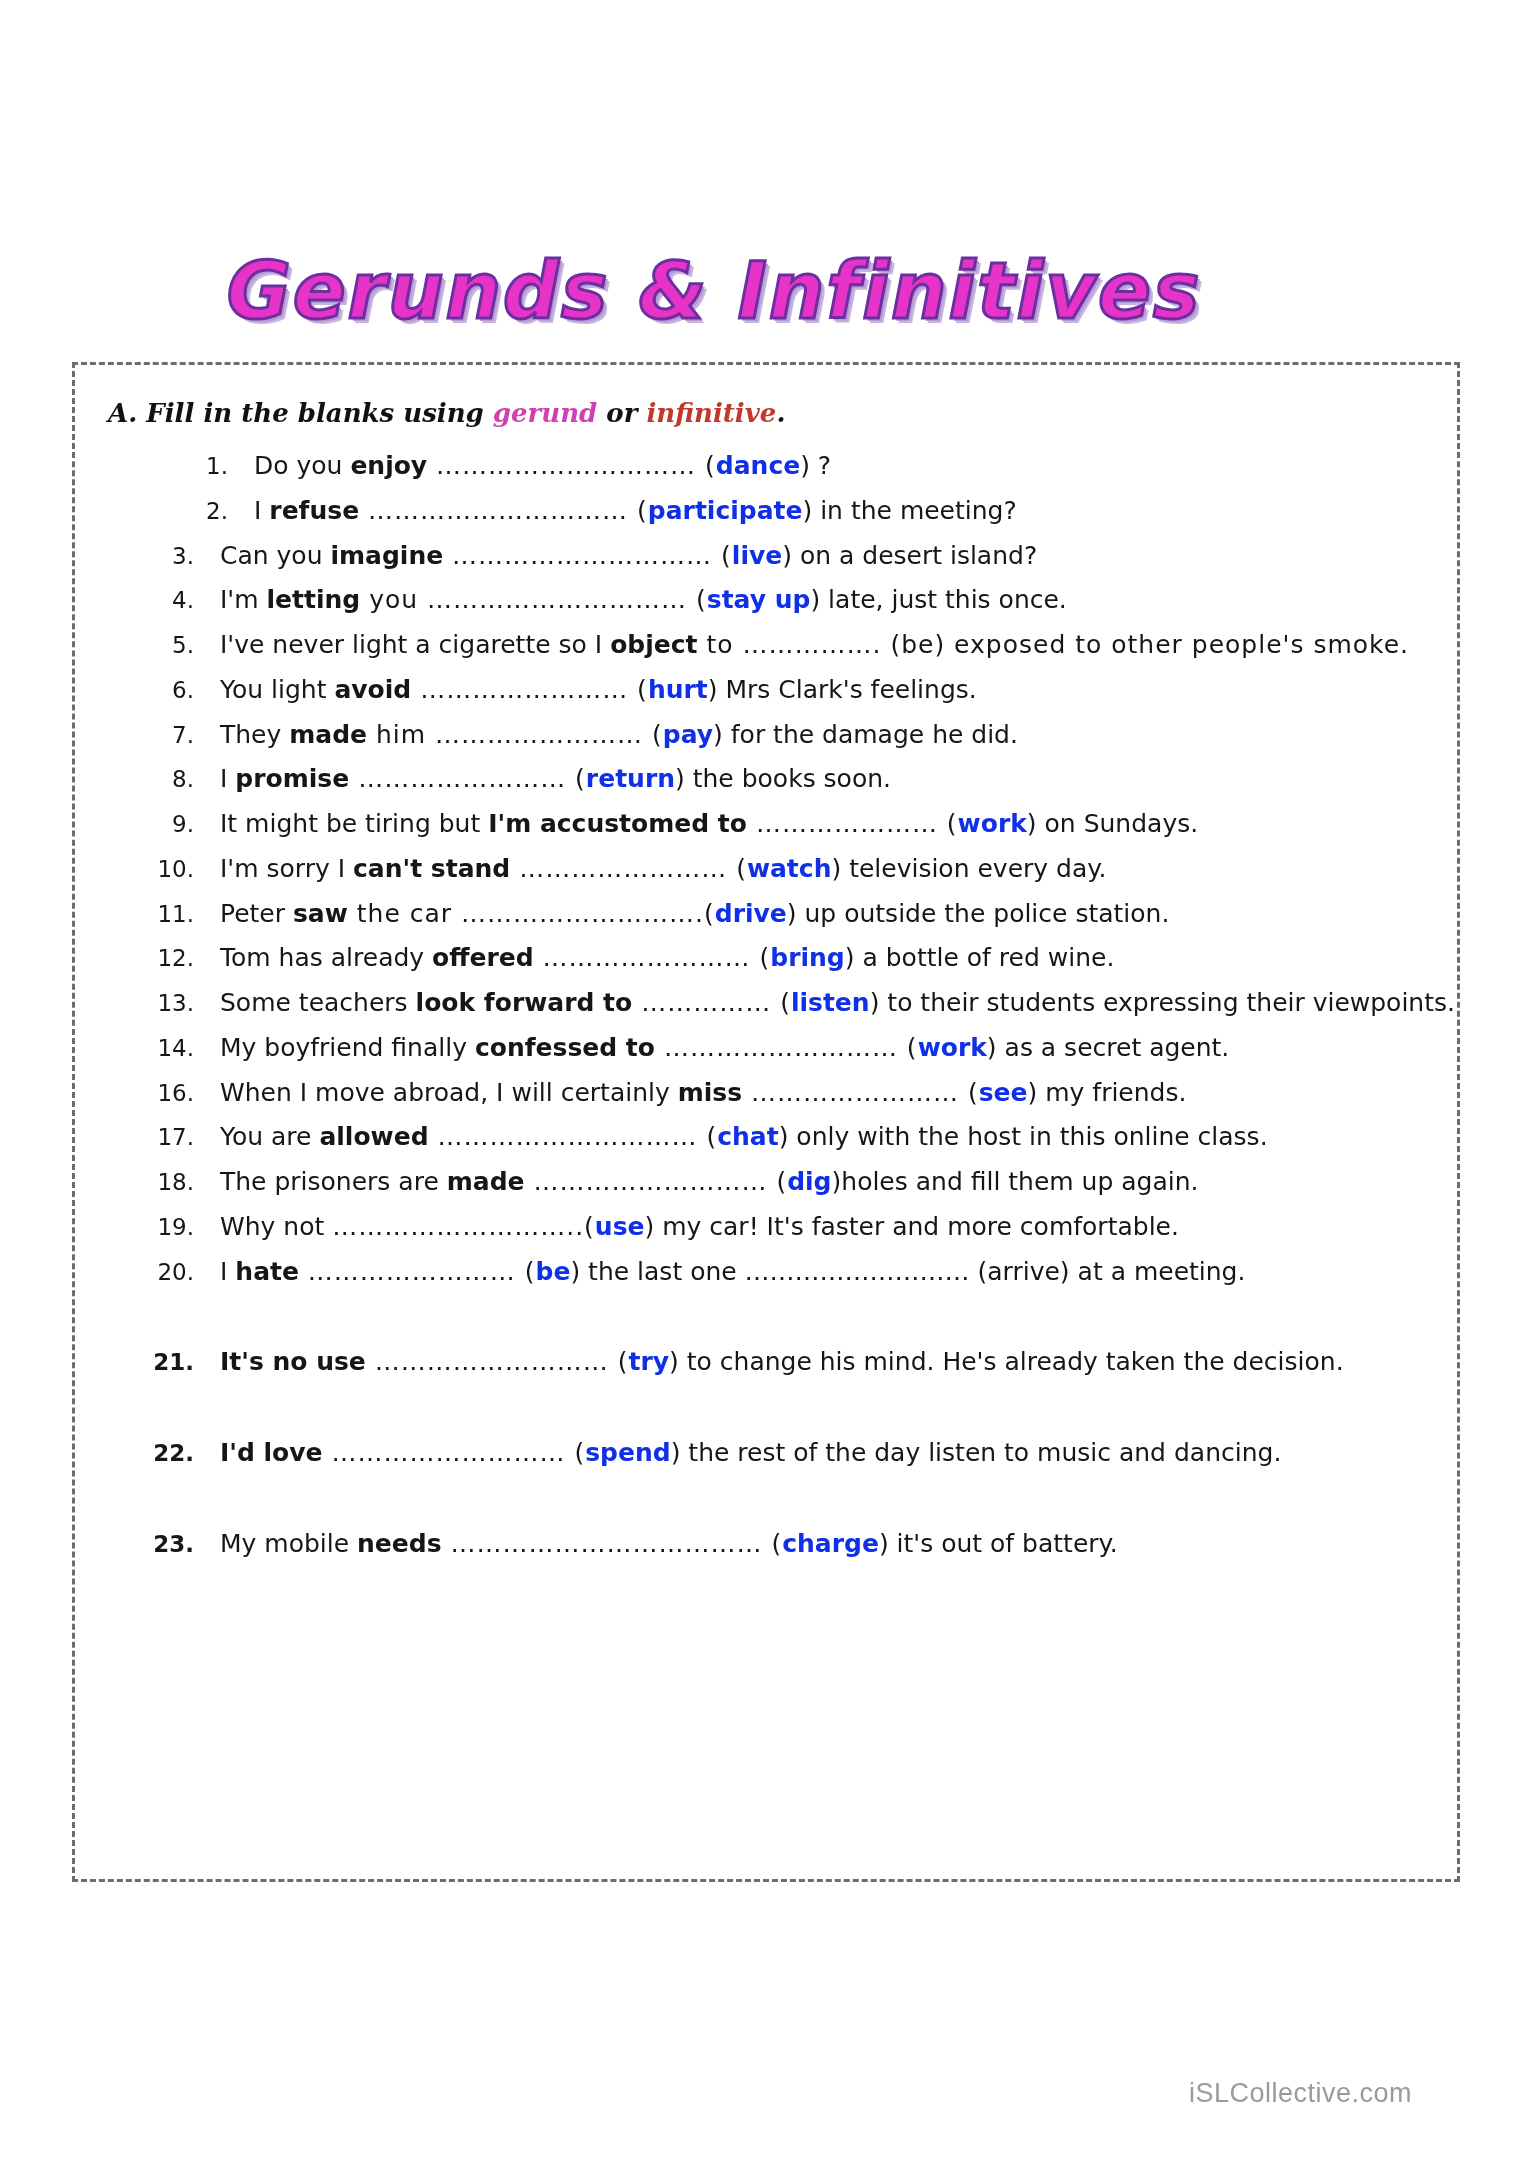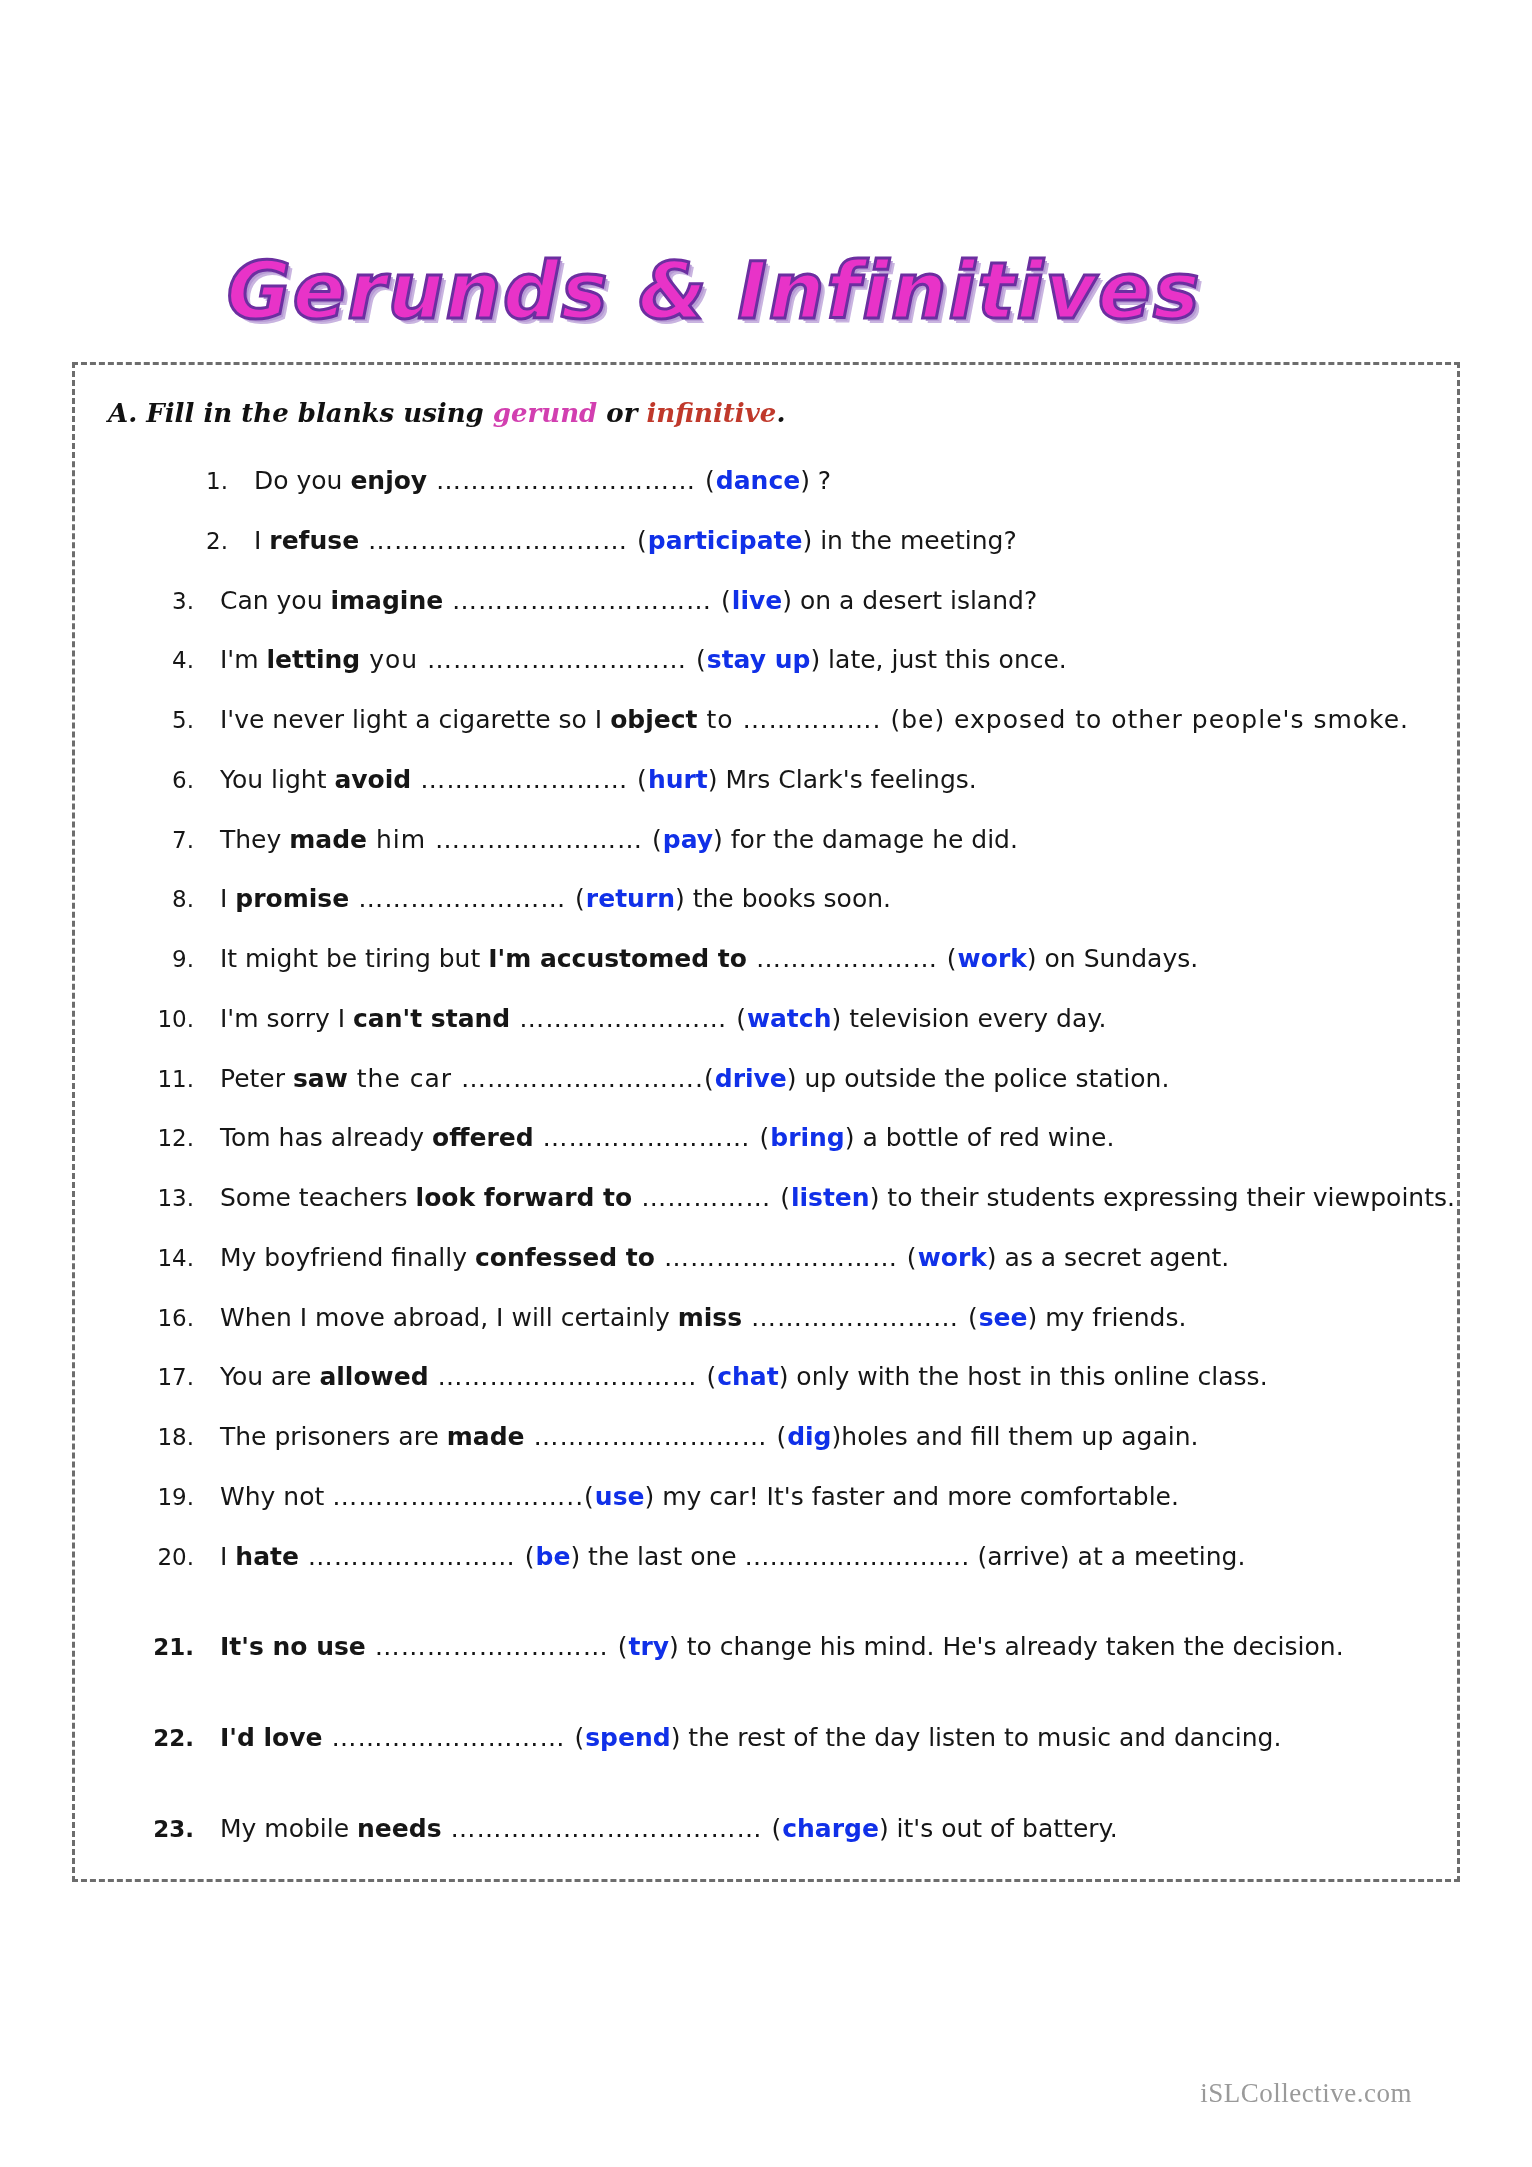--- a/index.html
+++ b/index.html
@@ -95,35 +95,35 @@
   }
   .ex-num {
     width: 86px;
     text-align: right;
     padding-right: 26px;
     font-size: 23px;
     color: #161616;
     flex: 0 0 auto;
   }
   .ex-num.bold { font-weight: bold; margin-top: 48px; }
-  .ex-text { flex: 1 1 auto; margin-top: 15px; }
+  .ex-text { flex: 1 1 auto; }
   .ex-text b { font-weight: bold; }
   .ex-text .cue { color: #1030e8; font-weight: bold; }
   .ex-text .dots { letter-spacing: 1px; }
 
   
   .ex-row.indent-1 .ex-num { width: 120px; }
   .ex-row.indent-1 .ex-text { margin-left: 0; }
 
   
   .footer {
     position: absolute;
     right: 120px;
     bottom: 58px;
-    font-family: Liberation Serif, serif;
+    font-family: Liberation Sans, sans-serif;
     font-size: 27px;
     color: #9a9a9a;
     letter-spacing: 0.5px;
   }
 </style>
 </head>
 <body>
 
 <div class="page">
 

